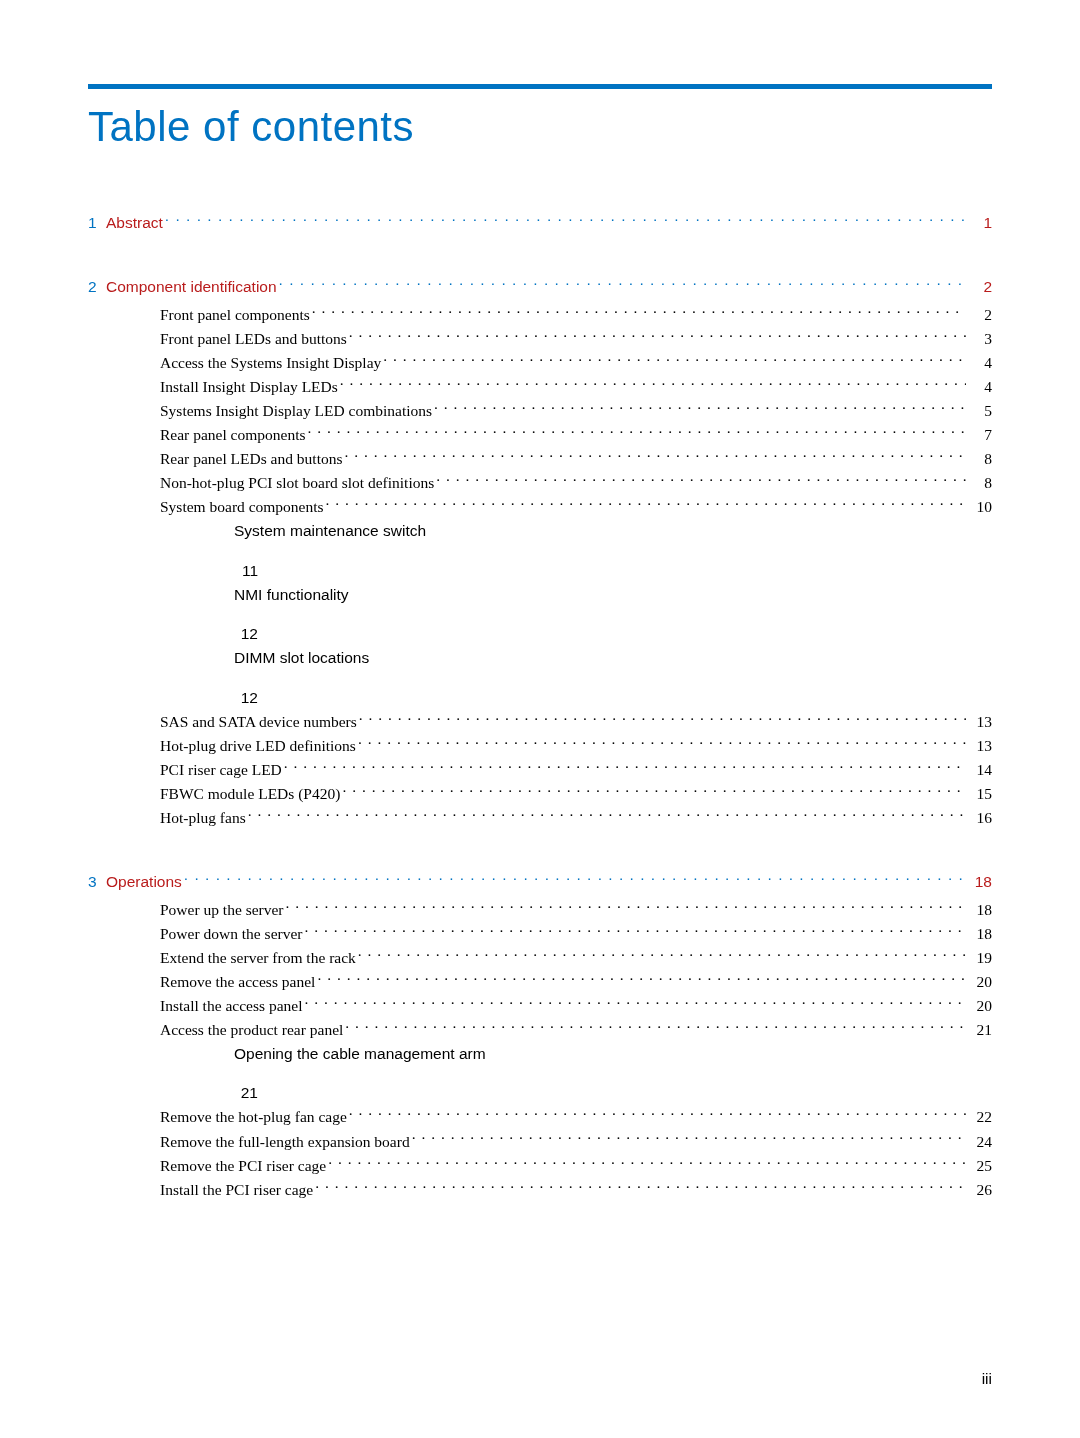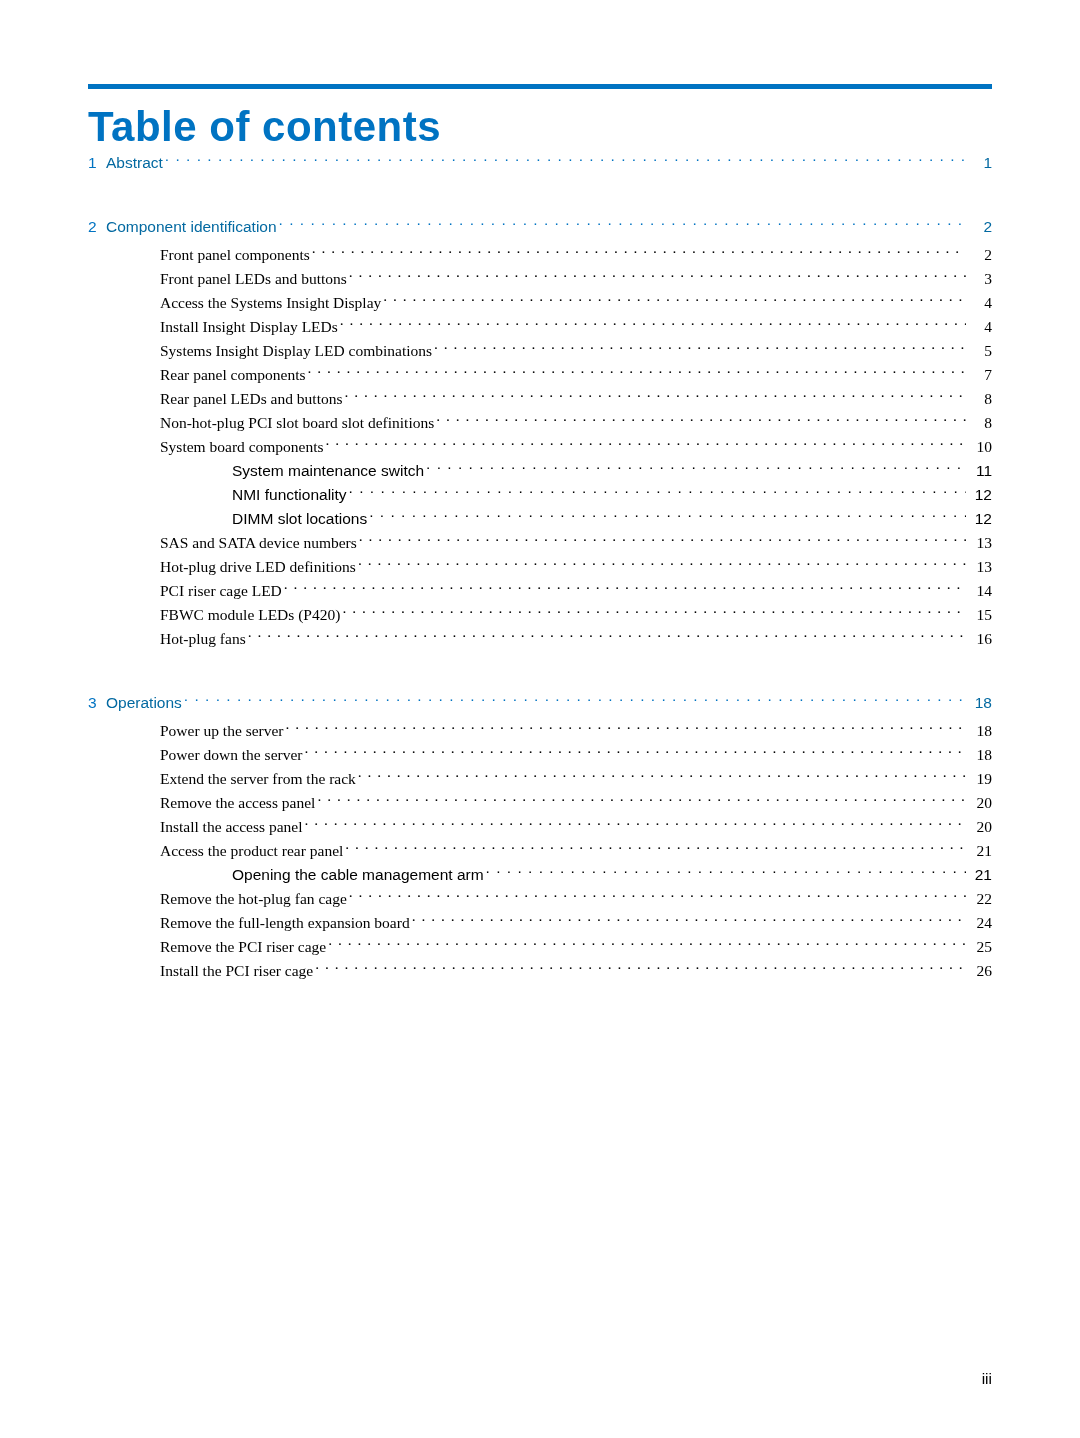--- a/index.html
+++ b/index.html
@@ -20,53 +20,54 @@
       background: #fff;
     }
     .top-rule {
       border: none;
       height: 5px;
       background: #0073c2;
       margin-bottom: 14px;
     }
     .toc-title {
       font-size: 42px;
-      font-weight: 700;
+      font-weight: 400;
       color: #0073c2;
+      margin-bottom: 60px;
       letter-spacing: 0.5px;
     }
     .toc-block {
       margin-bottom: 40px;
     }
     .toc-row {
       display: flex;
       align-items: baseline;
       width: 100%;
       font-size: 15.5px;
       line-height: 1.55;
       color: #000;
       white-space: nowrap;
     }
     .toc-row.chapter {
       color: #0073c2;
       margin-bottom: 4px;
     }
     .toc-row.chapter .label,
     .toc-row.chapter .pagenum {
-      color: #0369a1;
+      color: #b91c1c;
     }
     .toc-row .chapnum {
       display: inline-block;
       width: 18px;
       text-align: left;
       color: inherit;
     }
     .indent-0 { padding-left: 0; }
     .indent-1 { padding-left: 72px; font-family: Liberation Serif, serif; }
-    .indent-2 { padding-left: 144px; }
+    .indent-2 { padding-left: 144px; flex-direction: column; }
     .label {
       flex: 0 0 auto;
     }
     .leader {
       flex: 1 1 auto;
       overflow: hidden;
       margin: 0 2px;
       position: relative;
       height: 1em;
     }

